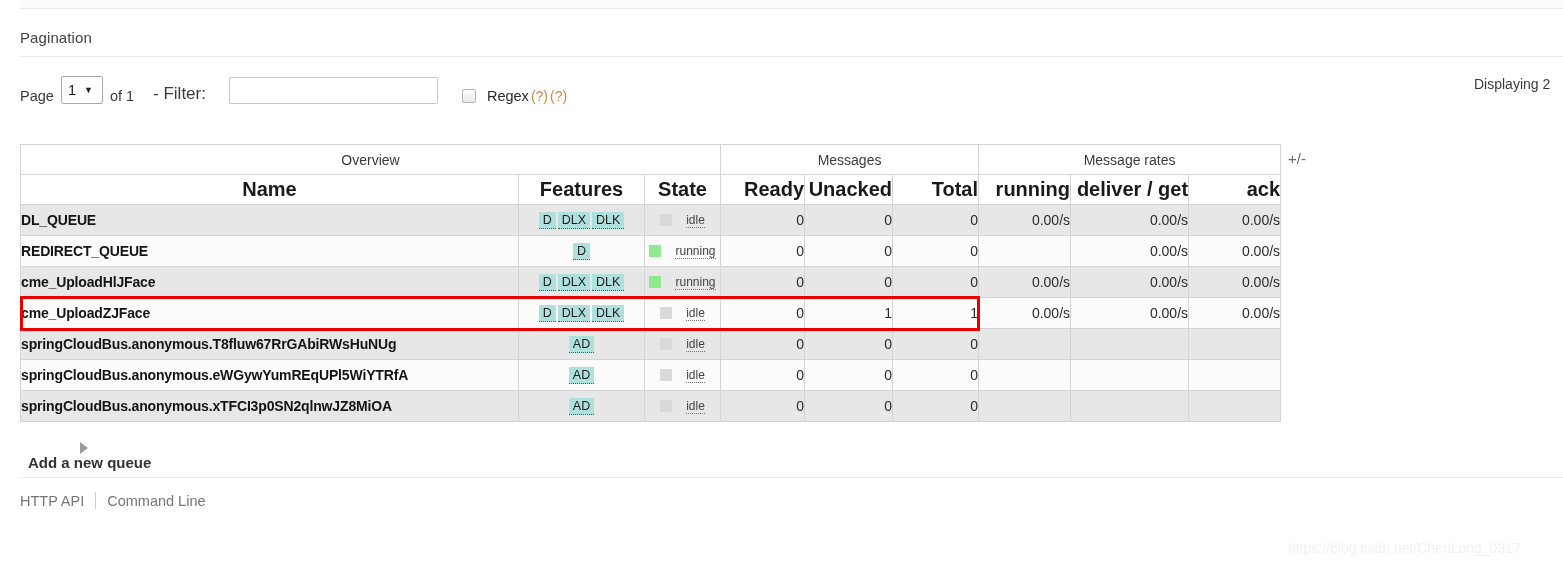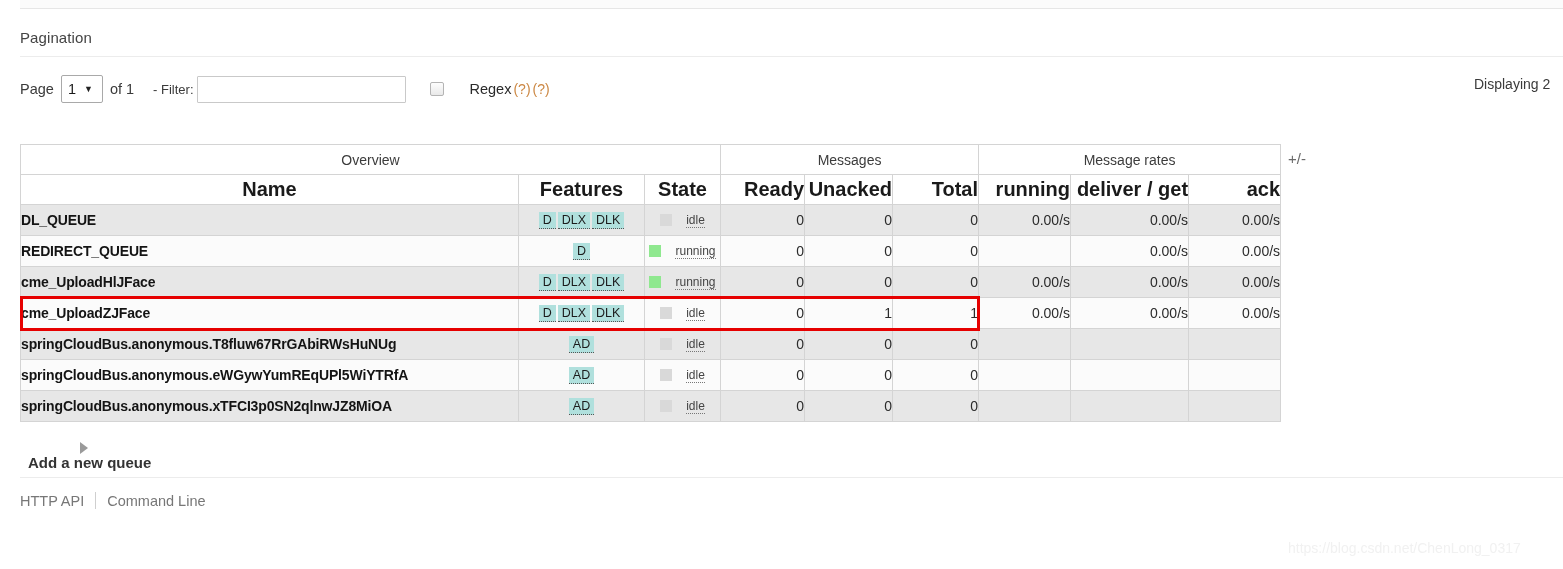--- a/index.html
+++ b/index.html
@@ -42,21 +42,21 @@
     position: absolute;
     left: 20px; top: 56px; width: 1543px;
     height: 1px;
     background: #ececec;
   }
 
   .pag-bar {
     position: absolute;
     left: 20px; top: 74px;
     display: flex;
-    align-items: center;
+    align-items: flex-end;
     height: 30px;
     font-size: 14px;
     color: #333;
   }
   .pag-bar .lbl { color: #3a3a3a; font-size: 14.5px; }
   .page-select {
     margin: 0 7px 0 7px;
     height: 28px;
     min-width: 42px;
     border: 1px solid #a9a9a9;
@@ -68,21 +68,21 @@
     color: #1a1a1a;
     cursor: pointer;
   }
   .page-select .caret {
     margin-left: 8px;
     font-size: 9px;
     color: #222;
     line-height: 1;
   }
   .of-lbl { font-size: 14.5px; color: #3a3a3a; margin-right: 19px; }
-  .dash-filter { font-size: 13px; color: #3a3a3a; margin-right: 3px; }
+  .dash-filter { font-size: 17px; color: #3a3a3a; margin-right: 23px; }
   .filter-input {
     width: 209px; height: 27px;
     border: 1px solid #c9c9c9;
     background: #ffffff;
     border-radius: 1px;
     font-family: "Liberation Sans", sans-serif;
     font-size: 13px;
     padding: 0 5px;
     color: #222;
     outline: none;
@@ -91,21 +91,21 @@
     display: flex; align-items: center;
     margin-left: 24px;
   }
   .checkbox {
     width: 14px; height: 14px;
     border: 1px solid #b4b4b4;
     border-radius: 2px;
     background: linear-gradient(#fdfdfd, #e9e9e9);
     cursor: pointer;
   }
-  .regex-lbl { margin-left: 26px; font-size: 14.5px; color: #2a2a2a; }
+  .regex-lbl { margin-left: 11px; font-size: 14.5px; color: #2a2a2a; }
   .qmark { color: #cc8844; font-size: 14px; cursor: pointer; margin-left: 2px; }
 
   .displaying {
     position: absolute;
     top: 76px;
     left: 1474px;
     font-size: 14px;
     color: #3a3a3a;
     white-space: nowrap;
   }

